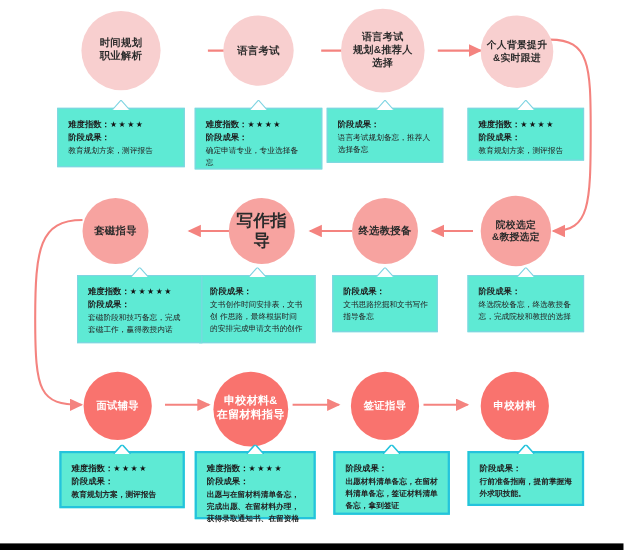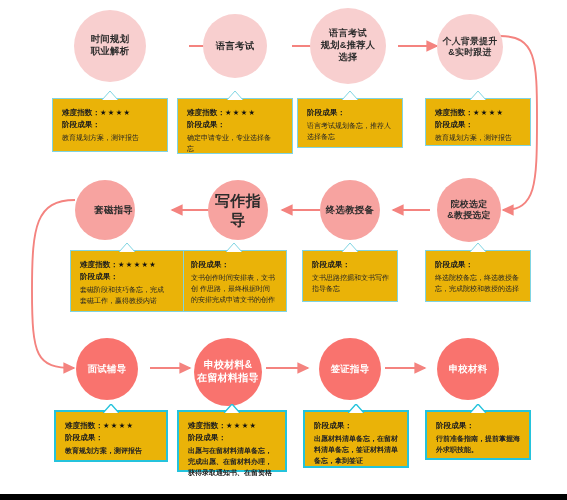--- a/index.html
+++ b/index.html
@@ -31,21 +31,21 @@
   }
   .circle.tone-light{background:#f8cfcf;color:#2b2b2b;}
   .circle.tone-mid{background:#f7a3a0;color:#2b2b2b;}
   .circle.tone-strong{background:#f9736e;color:#ffffff;}
   .circle .ctxt{display:block;white-space:pre-line;}
 
   
   .card{
     position:absolute;
     box-sizing:border-box;
-    background:#eab308;
+    background:#5eead4;
     border:1px solid #7fd4e2;
     padding:8px 8px 11px 9px;
   }
   .card.thick{border:2px solid #24c3dc;}
   .card .tail{
     position:absolute;
     top:-8px;left:50%;margin-left:-8px;
     width:16px;height:9px;
     overflow:hidden;
   }
@@ -221,21 +221,21 @@
           </svg>
         </span>
       <div class="row-line lbl">阶段成果：</div>
       <div class="desc light">文书创作时间安排表，文书
 创 作思路，最终根据时间
 的安排完成申请文书的创作</div>
     </div>
   </div>
 
   <div class="node">
-    <div class="circle tone-mid" style="left:75px;top:180px;width:60px;height:60px;font-size:9.4px;justify-content:flex-end;">
+    <div class="circle tone-mid" style="left:75px;top:180px;width:60px;height:60px;font-size:9.4px;">
       <span class="ctxt">套磁指导</span>
     </div>
     <div class="card" style="left:54px;top:250px;width:114px;height:62px;margin-left:16px;">
       <span class="tail">
           <svg width="16" height="9" viewBox="0 0 16 9">
             <path d="M0,9 L8,0 L16,9" fill="#ffffff" stroke="#7fd4e2" stroke-width="1"></path>
           </svg>
         </span>
       <div class="row-line lbl">
         <span>难度指数：</span><span class="stars">★★★★★</span>

